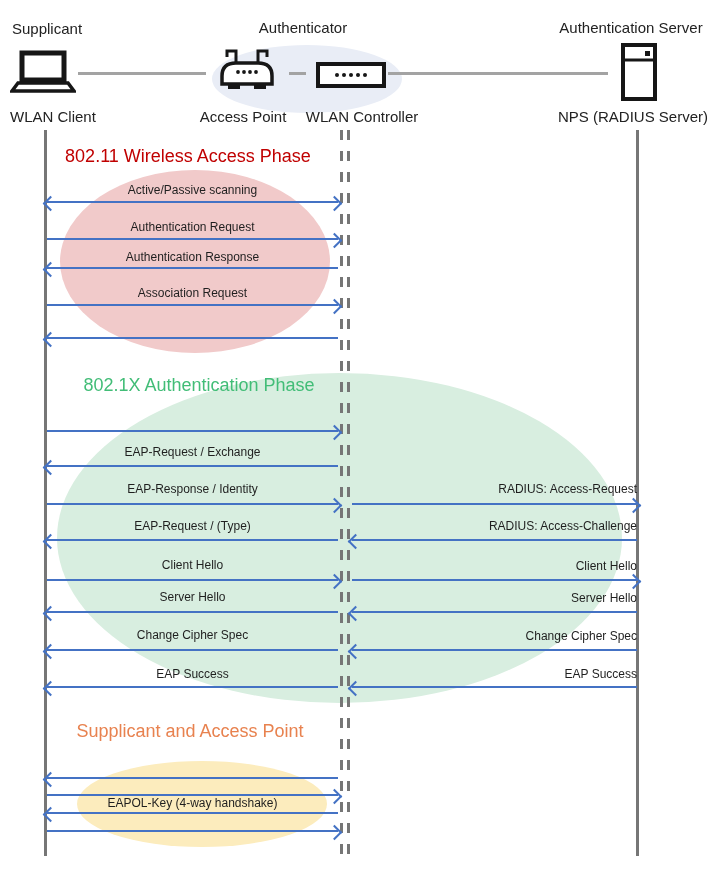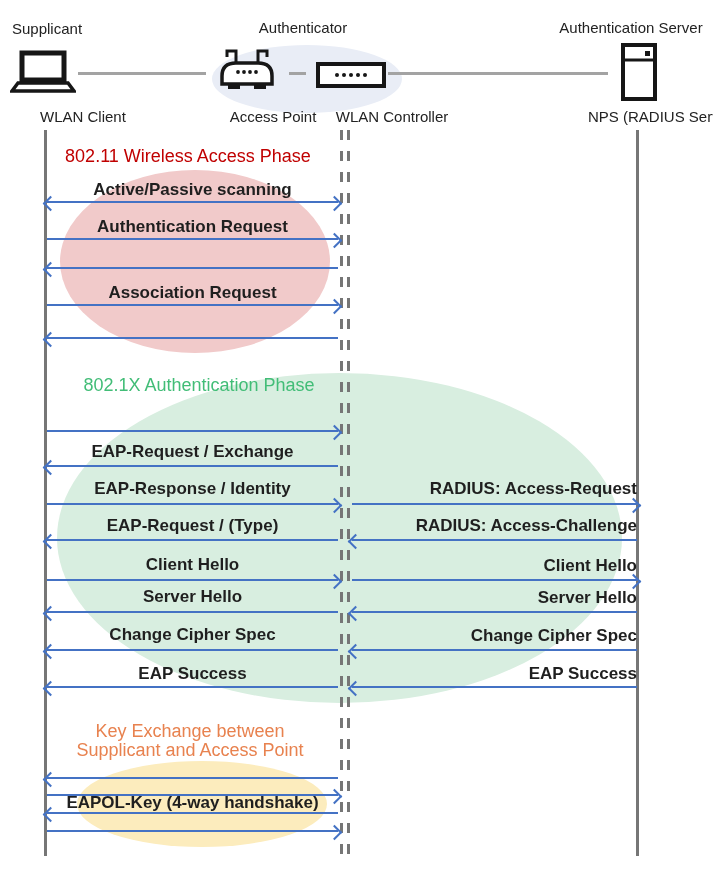--- a/index.html
+++ b/index.html
@@ -10,28 +10,28 @@
     --phase3-title:#e8824f; --phase3-fill:#fcecbd;
     --authenticator-fill:#e9edf6; --text:#222222; --icon:#161616;
   }
   html,body{margin:0;padding:0;background:#ffffff;}
   #canvas{
     position:relative;width:713px;height:875px;background:#fff;overflow:hidden;
     font-family:"Liberation Sans", sans-serif;color:var(--text);
   }
   .abs{position:absolute;}
   .role-label{font-size:15px;white-space:nowrap;}
-  .dev-label{font-size:15px;white-space:nowrap;margin-left:30px;}
+  .dev-label{font-size:15px;white-space:nowrap;}
   .center{text-align:center;}
   .ellipse{border-radius:50%;}
   .lifeline{width:3px;background:var(--lifeline);}
   .dashline{width:3px;background:repeating-linear-gradient(to bottom,var(--lifeline) 0 10px,transparent 10px 21px);}
   .connector{height:3px;background:var(--connector);}
   .phase-title{font-size:18px;white-space:nowrap;}
-  .mlabel{font-size:17px;line-height:16px;white-space:nowrap;color:#1f1f1f;font-weight:bold;}
+  .mlabel{font-size:12px;line-height:16px;white-space:nowrap;color:#1f1f1f;}
   .lcol{left:47px;width:291px;text-align:center;}
   .rcol{left:351px;width:286px;text-align:right;}
   .arrow{position:absolute;height:0;border-top:2px solid var(--arrow);}
   .arrow .h{position:absolute;width:9px;height:9px;top:-5.5px;border:0 solid var(--arrow);}
   .arrow .h.r{right:-2px;border-top-width:2px;border-right-width:2px;transform:rotate(45deg);}
   .arrow .h.l{left:-2px;border-bottom-width:2px;border-left-width:2px;transform:rotate(45deg);}
   svg{display:block;}
 </style>
 </head>
 <body>
@@ -98,26 +98,26 @@
   <div class="abs ellipse" style="left:77px;top:761px;width:250px;height:86px;background:var(--phase3-fill);"></div>
 
   <div class="abs lifeline" style="left:44px;top:130px;height:726px;"></div>
   <div class="abs dashline" style="left:340px;top:130px;height:726px;"></div>
   <div class="abs dashline" style="left:347px;top:130px;height:726px;"></div>
   <div class="abs lifeline" style="left:636px;top:130px;height:726px;"></div>
 
   <div class="abs phase-title center" style="left:58px;top:146px;width:260px;color:var(--phase1-title);">802.11 Wireless Access Phase</div>
   <div class="abs phase-title center" style="left:69px;top:375px;width:260px;color:var(--phase2-title);">802.1X Authentication Phase</div>
   <div class="abs phase-title center" style="left:60px;top:722px;width:260px;line-height:19px;color:var(--phase3-title);">
-    <div>Key Exchange between</div>
     <div>Supplicant and Access Point</div>
   </div>
 
   <div class="abs mlabel lcol" style="top:182px;">Active/Passive scanning</div>
   <div class="abs mlabel lcol" style="top:219px;">Authentication  Request</div>
+  <div class="abs mlabel lcol" style="top:249px;">Authentication  Response</div>
   <div class="abs mlabel lcol" style="top:285px;">Association Request</div>
   <div class="abs mlabel lcol" style="top:444px;">EAP-Request / Exchange</div>
   <div class="abs mlabel lcol" style="top:481px;">EAP-Response / Identity</div>
   <div class="abs mlabel rcol" style="top:481px;">RADIUS: Access-Request</div>
   <div class="abs mlabel lcol" style="top:518px;">EAP-Request / (Type)</div>
   <div class="abs mlabel rcol" style="top:518px;">RADIUS: Access-Challenge</div>
   <div class="abs mlabel lcol" style="top:557px;">Client Hello</div>
   <div class="abs mlabel rcol" style="top:558px;">Client Hello</div>
   <div class="abs mlabel lcol" style="top:589px;">Server Hello</div>
   <div class="abs mlabel rcol" style="top:590px;">Server Hello</div>

